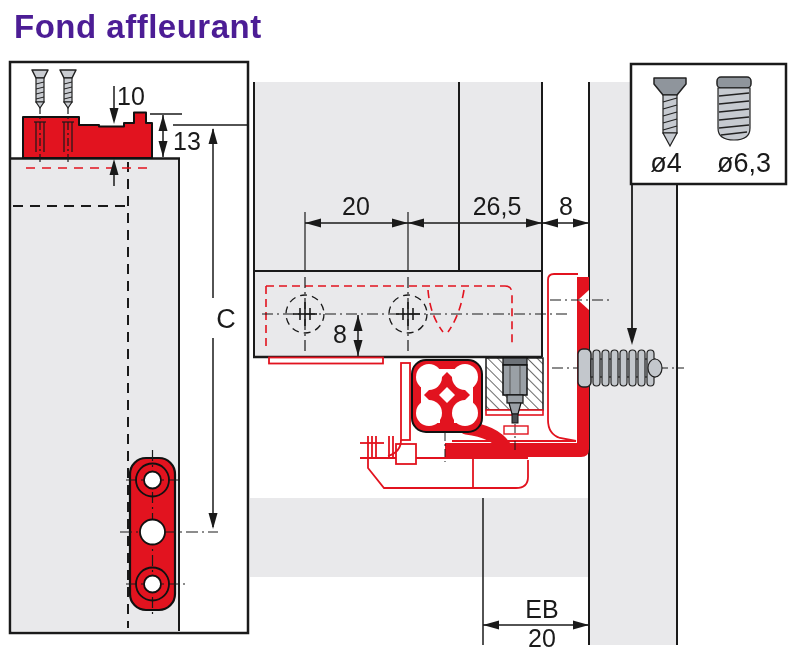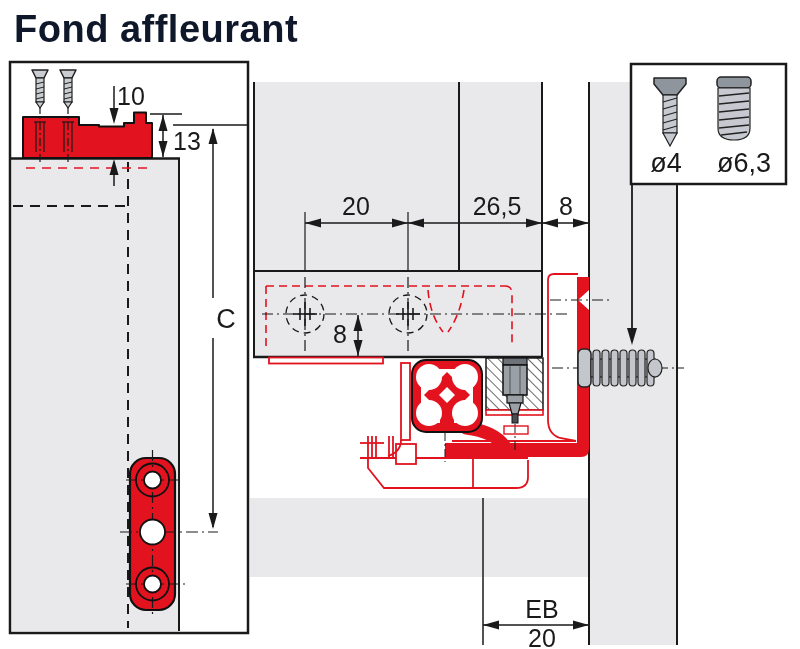--- a/index.html
+++ b/index.html
@@ -1,19 +1,19 @@
 <!DOCTYPE html>
 <html><head>
 <meta charset="utf-8">
 <style>
   html,body{margin:0;padding:0;background:#fff;}
   #stage{position:relative;width:800px;height:649px;background:#fff;overflow:hidden;
          font-family:"Liberation Sans",sans-serif;}
-  #title{position:absolute;left:14px;top:8px;margin:0;font-size:38px;font-weight:700;
-         color:#0f172a;letter-spacing:.5px;font-family:"Liberation Sans",sans-serif;}
+  #title{position:absolute;left:14px;top:8px;margin:0;font-size:33px;font-weight:700;
+         color:#4c1d95;letter-spacing:.5px;font-family:"Liberation Sans",sans-serif;}
   svg{position:absolute;left:0;top:0;}
   .dim{font:25px "Liberation Sans",sans-serif;fill:#1a1a1a;text-anchor:middle;}
   .dimbig{font:27px "Liberation Sans",sans-serif;fill:#1a1a1a;text-anchor:middle;}
   .blk{stroke:#1a1a1a;fill:none;}
 </style>
 </head>
 <body>
 
 <div id="stage">
   <h1 id="title">Fond affleurant</h1>

